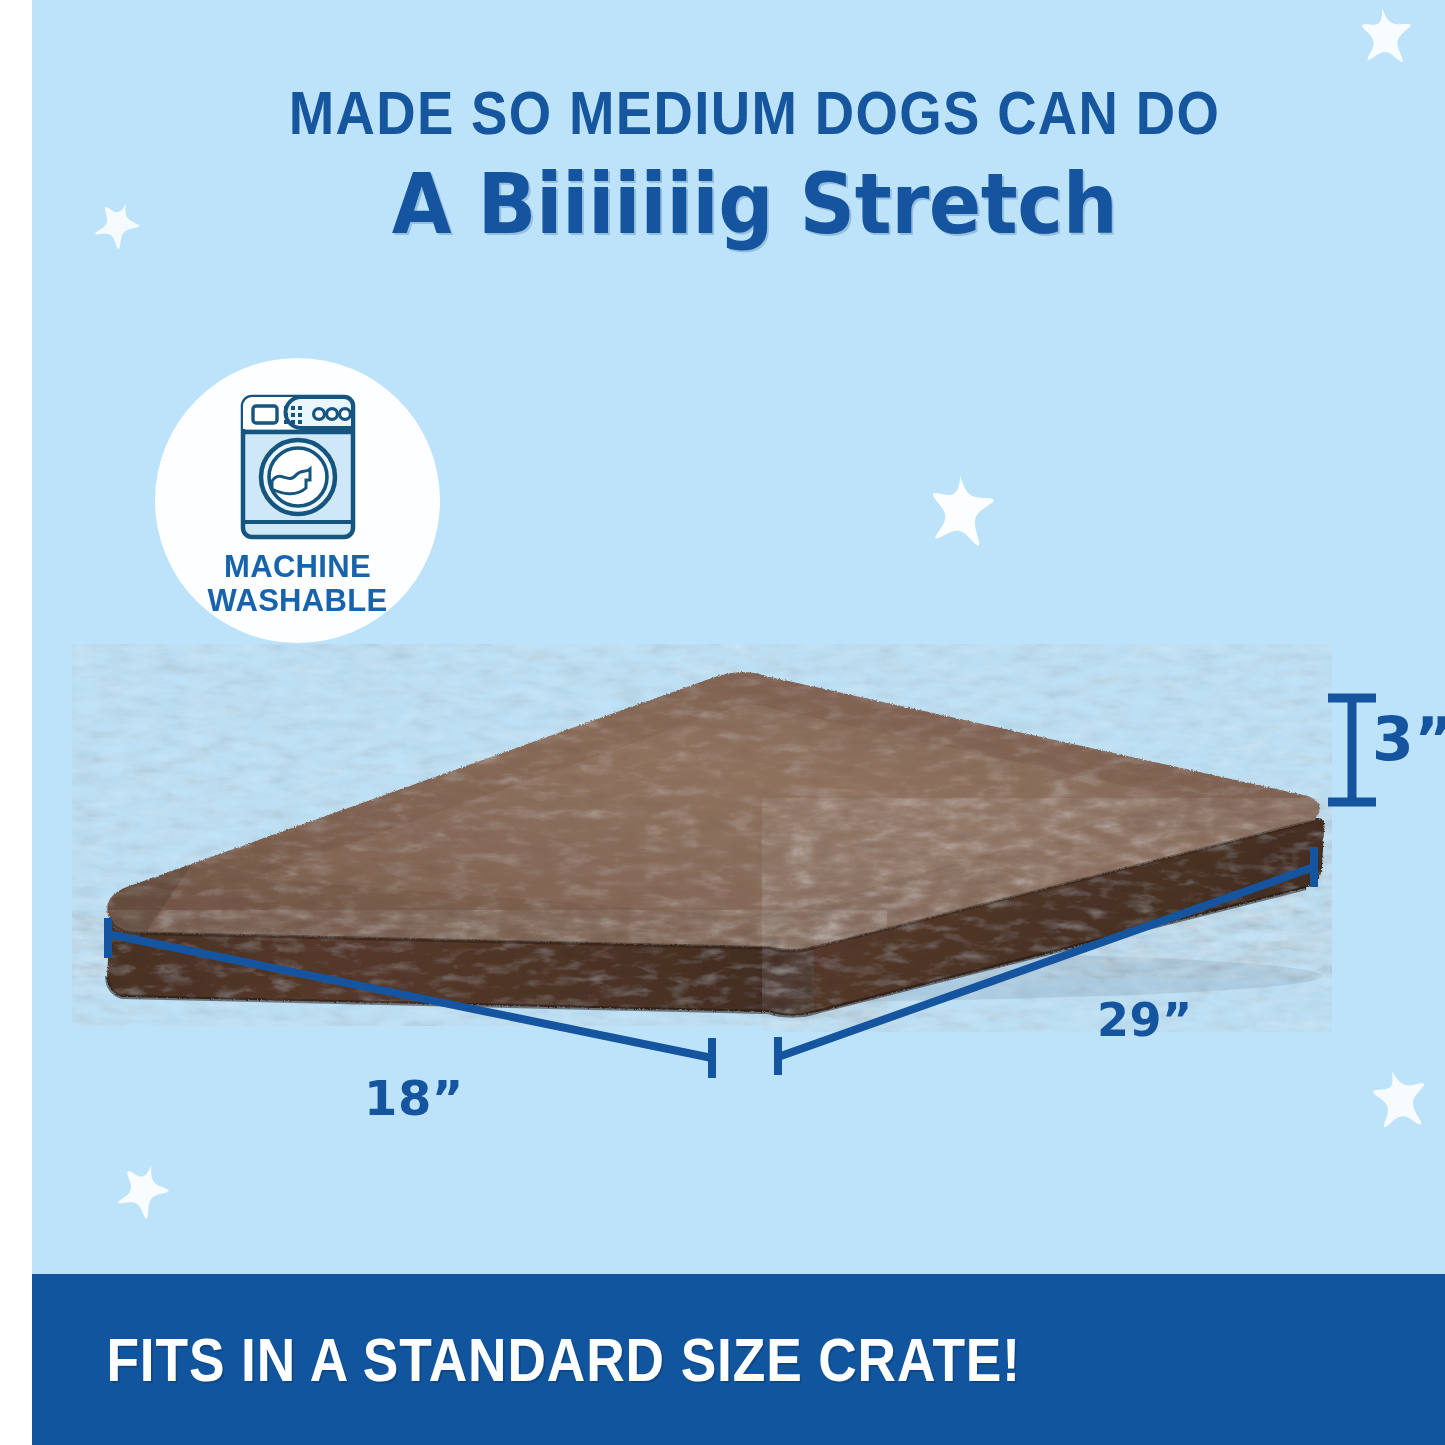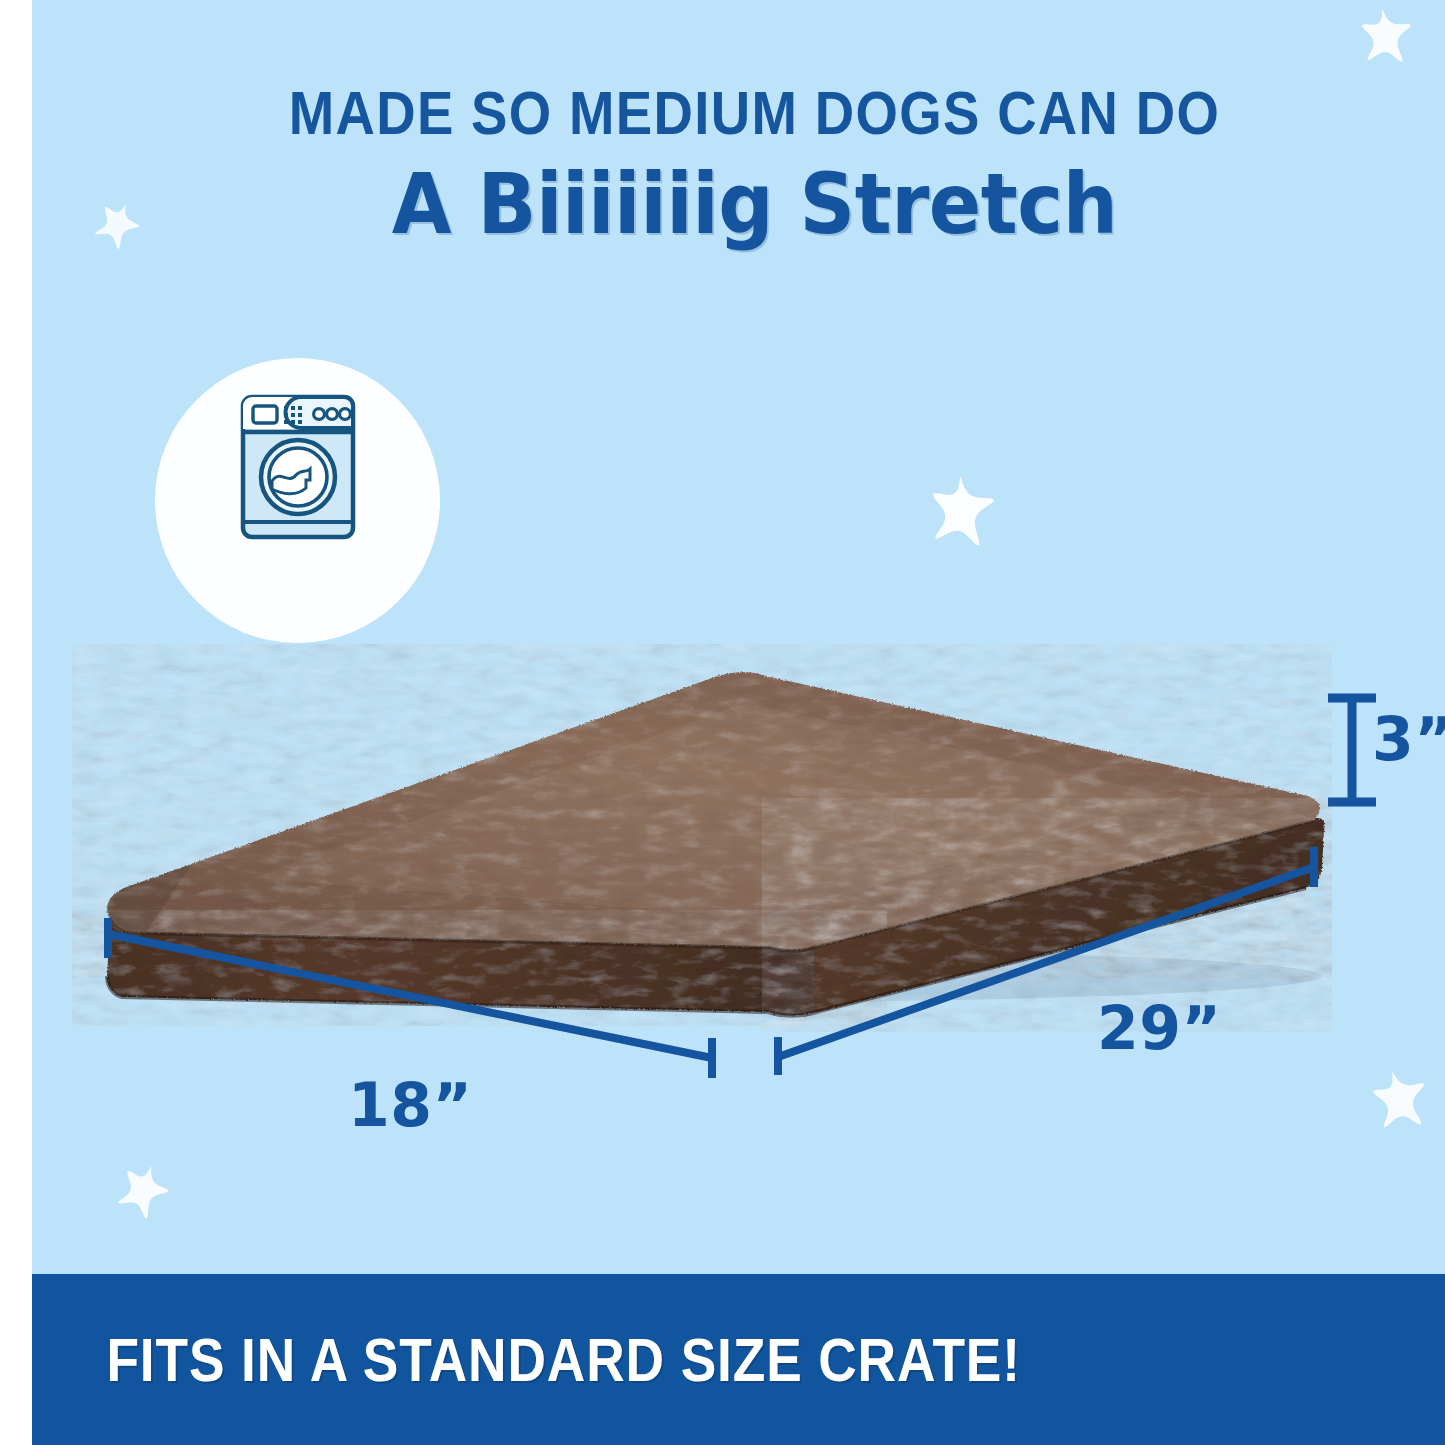--- a/index.html
+++ b/index.html
@@ -107,22 +107,22 @@
   }
   .dim-label {
     position: absolute;
     color: #15549e;
     font-family: "DejaVu Sans", sans-serif;
     font-weight: 700;
     letter-spacing: 0.5px;
     white-space: nowrap;
   }
   .lbl-3  { left: 1340px; top: 704px; font-size: 60px; }
-  .lbl-18 { left: 316px;  top: 1070px; font-size: 60px; }
-  .lbl-29 { left: 1065px; top: 993px;  font-size: 60px; }
+  .lbl-18 { left: 332px;  top: 1070px; font-size: 48px; }
+  .lbl-29 { left: 1065px; top: 993px;  font-size: 46px; }
 
   
   .banner {
     position: absolute;
     left: 0;
     top: 1274px;
     width: 1445px;
     height: 171px;
     background: #11559e;
     display: flex;
@@ -211,20 +211,24 @@
 
         <circle cx="59" cy="84" r="37" fill="#eaf6fd" stroke="#15557f" stroke-width="4.5"></circle>
 
         <circle cx="59" cy="84" r="29" fill="#ffffff" stroke="#15557f" stroke-width="3.6"></circle>
 
         <path d="M33 88 c8 -12 16 4 24 -6 c5 -6 10 -2 14 -6 l0 11 l-4 0 l0 8
                  c-10 9 -24 6 -34 1 z" fill="#ffffff" stroke="#15557f" stroke-width="3"></path>
 
         <line x1="4" y1="129" x2="114" y2="129" stroke="#15557f" stroke-width="4"></line>
       </svg>
+    </div>
+    <div class="badge-text">
+      <span>MACHINE</span><br>
+      <span>WASHABLE</span>
     </div>
   </div>
 
   <div class="bed">
     <svg viewBox="0 0 1260 420" width="1260" height="420">
       <defs>
         <linearGradient id="gTop" x1="0" y1="1" x2="1" y2="0">
           <stop offset="0%" stop-color="#6d5141"></stop>
           <stop offset="28%" stop-color="#7e6150"></stop>
           <stop offset="58%" stop-color="#8a6c59"></stop>

